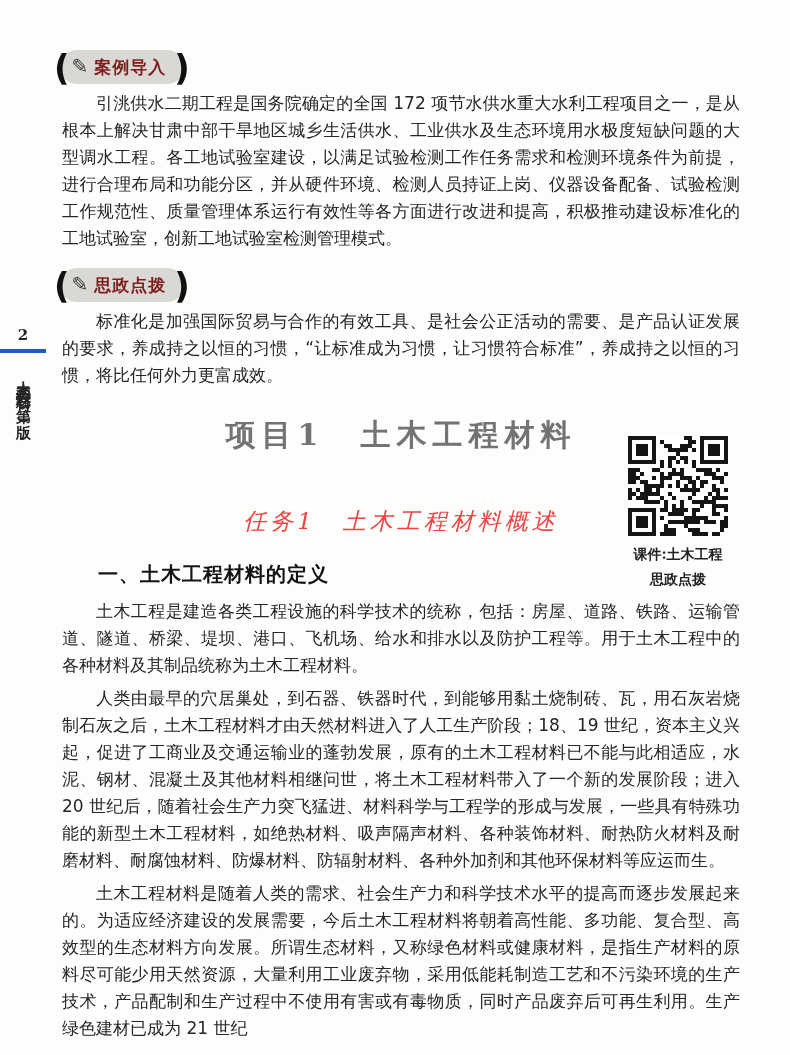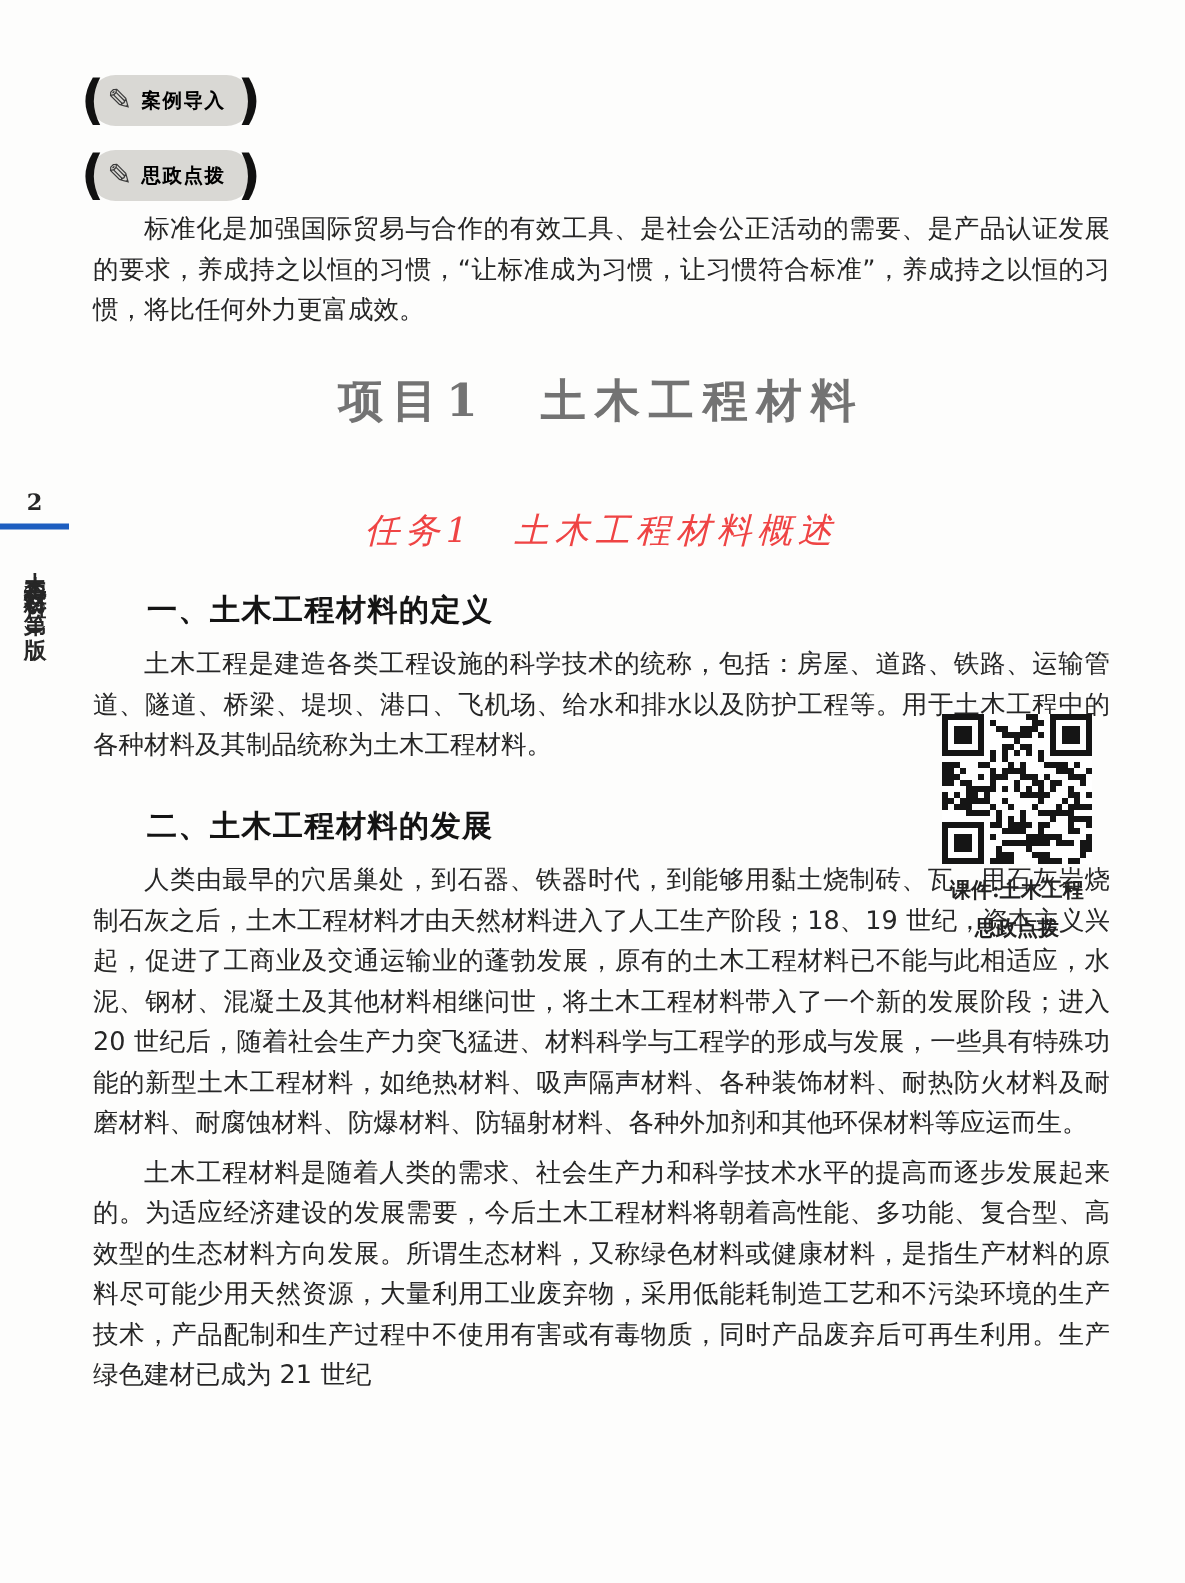--- a/index.html
+++ b/index.html
@@ -60,21 +60,21 @@
     background:var(--badge-bg);
     border-radius:17px;
     padding:4px 18px 4px 12px;
     height:26px;
   }
   .badge-icon{
     font-size:20px;line-height:20px;color:#3a3a3a;
     transform:rotate(0deg) translateY(-1px);
   }
   .badge-label{
-    font-size:13px;font-weight:900;color:#000000;letter-spacing:1px;
+    font-size:17px;font-weight:900;color:#7f1d1d;letter-spacing:1px;
   }
   p.body-text{
     font-size:17px;line-height:27px;
     text-align:justify;text-justify:inter-ideograph;
     text-indent:2em;margin:6px 0 0 0;
   }
   .project-title{
     margin-top:26px;
     text-align:center;
     font-family:"DejaVu Serif","Liberation Serif",serif;
@@ -87,21 +87,21 @@
     font-style:italic;
     font-size:23px;font-weight:500;letter-spacing:4px;color:#ef4444;
   }
   .section-heading{
     margin:26px 0 10px 36px;
     font-size:20px;font-weight:bold;color:#141414;letter-spacing:1px;
   }
   .section-heading.first{margin-top:24px;}
   
   .qr-block{
-    position:absolute;top:476px;right:52px;width:120px;
+    position:absolute;top:436px;right:52px;width:120px;
     text-align:center;
   }
   .qr-code{
     width:100px;height:100px;margin:0 auto;
     background:#fff;
   }
   .qr-caption{
     margin-top:6px;
     font-family:"DejaVu Serif","Liberation Serif",serif;
     font-size:14px;font-weight:bold;line-height:25px;color:#222;
@@ -122,39 +122,39 @@
 
     <div class="badge-row">
       <span class="bracket left">(</span>
       <span class="badge-pill">
         <span class="badge-icon">✎</span>
         <span class="badge-label">案例导入</span>
       </span>
       <span class="bracket right">)</span>
     </div>
 
+    <p class="body-text">引洮供水二期工程是国务院确定的全国 172 项节水供水重大水利工程项目之一，是从根本上解决甘肃中部干旱地区城乡生活供水、工业供水及生态环境用水极度短缺问题的大型调水工程。各工地试验室建设，以满足试验检测工作任务需求和检测环境条件为前提，进行合理布局和功能分区，并从硬件环境、检测人员持证上岗、仪器设备配备、试验检测工作规范性、质量管理体系运行有效性等各方面进行改进和提高，积极推动建设标准化的工地试验室，创新工地试验室检测管理模式。</p>
 
     <div class="badge-row" style="margin-top:16px;">
       <span class="bracket left">(</span>
       <span class="badge-pill">
         <span class="badge-icon">✎</span>
         <span class="badge-label">思政点拨</span>
       </span>
       <span class="bracket right">)</span>
     </div>
 
     <p class="body-text">标准化是加强国际贸易与合作的有效工具、是社会公正活动的需要、是产品认证发展的要求，养成持之以恒的习惯，“让标准成为习惯，让习惯符合标准”，养成持之以恒的习惯，将比任何外力更富成效。</p>
 
     <div class="project-title">项目1　土木工程材料</div>
     <div class="task-title">任务1　土木工程材料概述</div>
 
     <div class="section-heading first">一、土木工程材料的定义</div>
     <p class="body-text">土木工程是建造各类工程设施的科学技术的统称，包括：房屋、道路、铁路、运输管道、隧道、桥梁、堤坝、港口、飞机场、给水和排水以及防护工程等。用于土木工程中的各种材料及其制品统称为土木工程材料。</p>
 
-    <div class="section-heading">二、土木工程材料的发展</div>
     <p class="body-text">人类由最早的穴居巢处，到石器、铁器时代，到能够用黏土烧制砖、瓦，用石灰岩烧制石灰之后，土木工程材料才由天然材料进入了人工生产阶段；18、19 世纪，资本主义兴起，促进了工商业及交通运输业的蓬勃发展，原有的土木工程材料已不能与此相适应，水泥、钢材、混凝土及其他材料相继问世，将土木工程材料带入了一个新的发展阶段；进入 20 世纪后，随着社会生产力突飞猛进、材料科学与工程学的形成与发展，一些具有特殊功能的新型土木工程材料，如绝热材料、吸声隔声材料、各种装饰材料、耐热防火材料及耐磨材料、耐腐蚀材料、防爆材料、防辐射材料、各种外加剂和其他环保材料等应运而生。</p>
     <p class="body-text">土木工程材料是随着人类的需求、社会生产力和科学技术水平的提高而逐步发展起来的。为适应经济建设的发展需要，今后土木工程材料将朝着高性能、多功能、复合型、高效型的生态材料方向发展。所谓生态材料，又称绿色材料或健康材料，是指生产材料的原料尽可能少用天然资源，大量利用工业废弃物，采用低能耗制造工艺和不污染环境的生产技术，产品配制和生产过程中不使用有害或有毒物质，同时产品废弃后可再生利用。生产绿色建材已成为 21 世纪</p>
 
   </div>
 
   <div class="qr-block">
     <div class="qr-code" id="qr"><svg width="100" height="100" viewBox="0 0 100 100">
           <rect x="0" y="0" width="4" height="4" fill="#151515"></rect>
           <rect x="4" y="0" width="4" height="4" fill="#151515"></rect>
           <rect x="8" y="0" width="4" height="4" fill="#151515"></rect>

